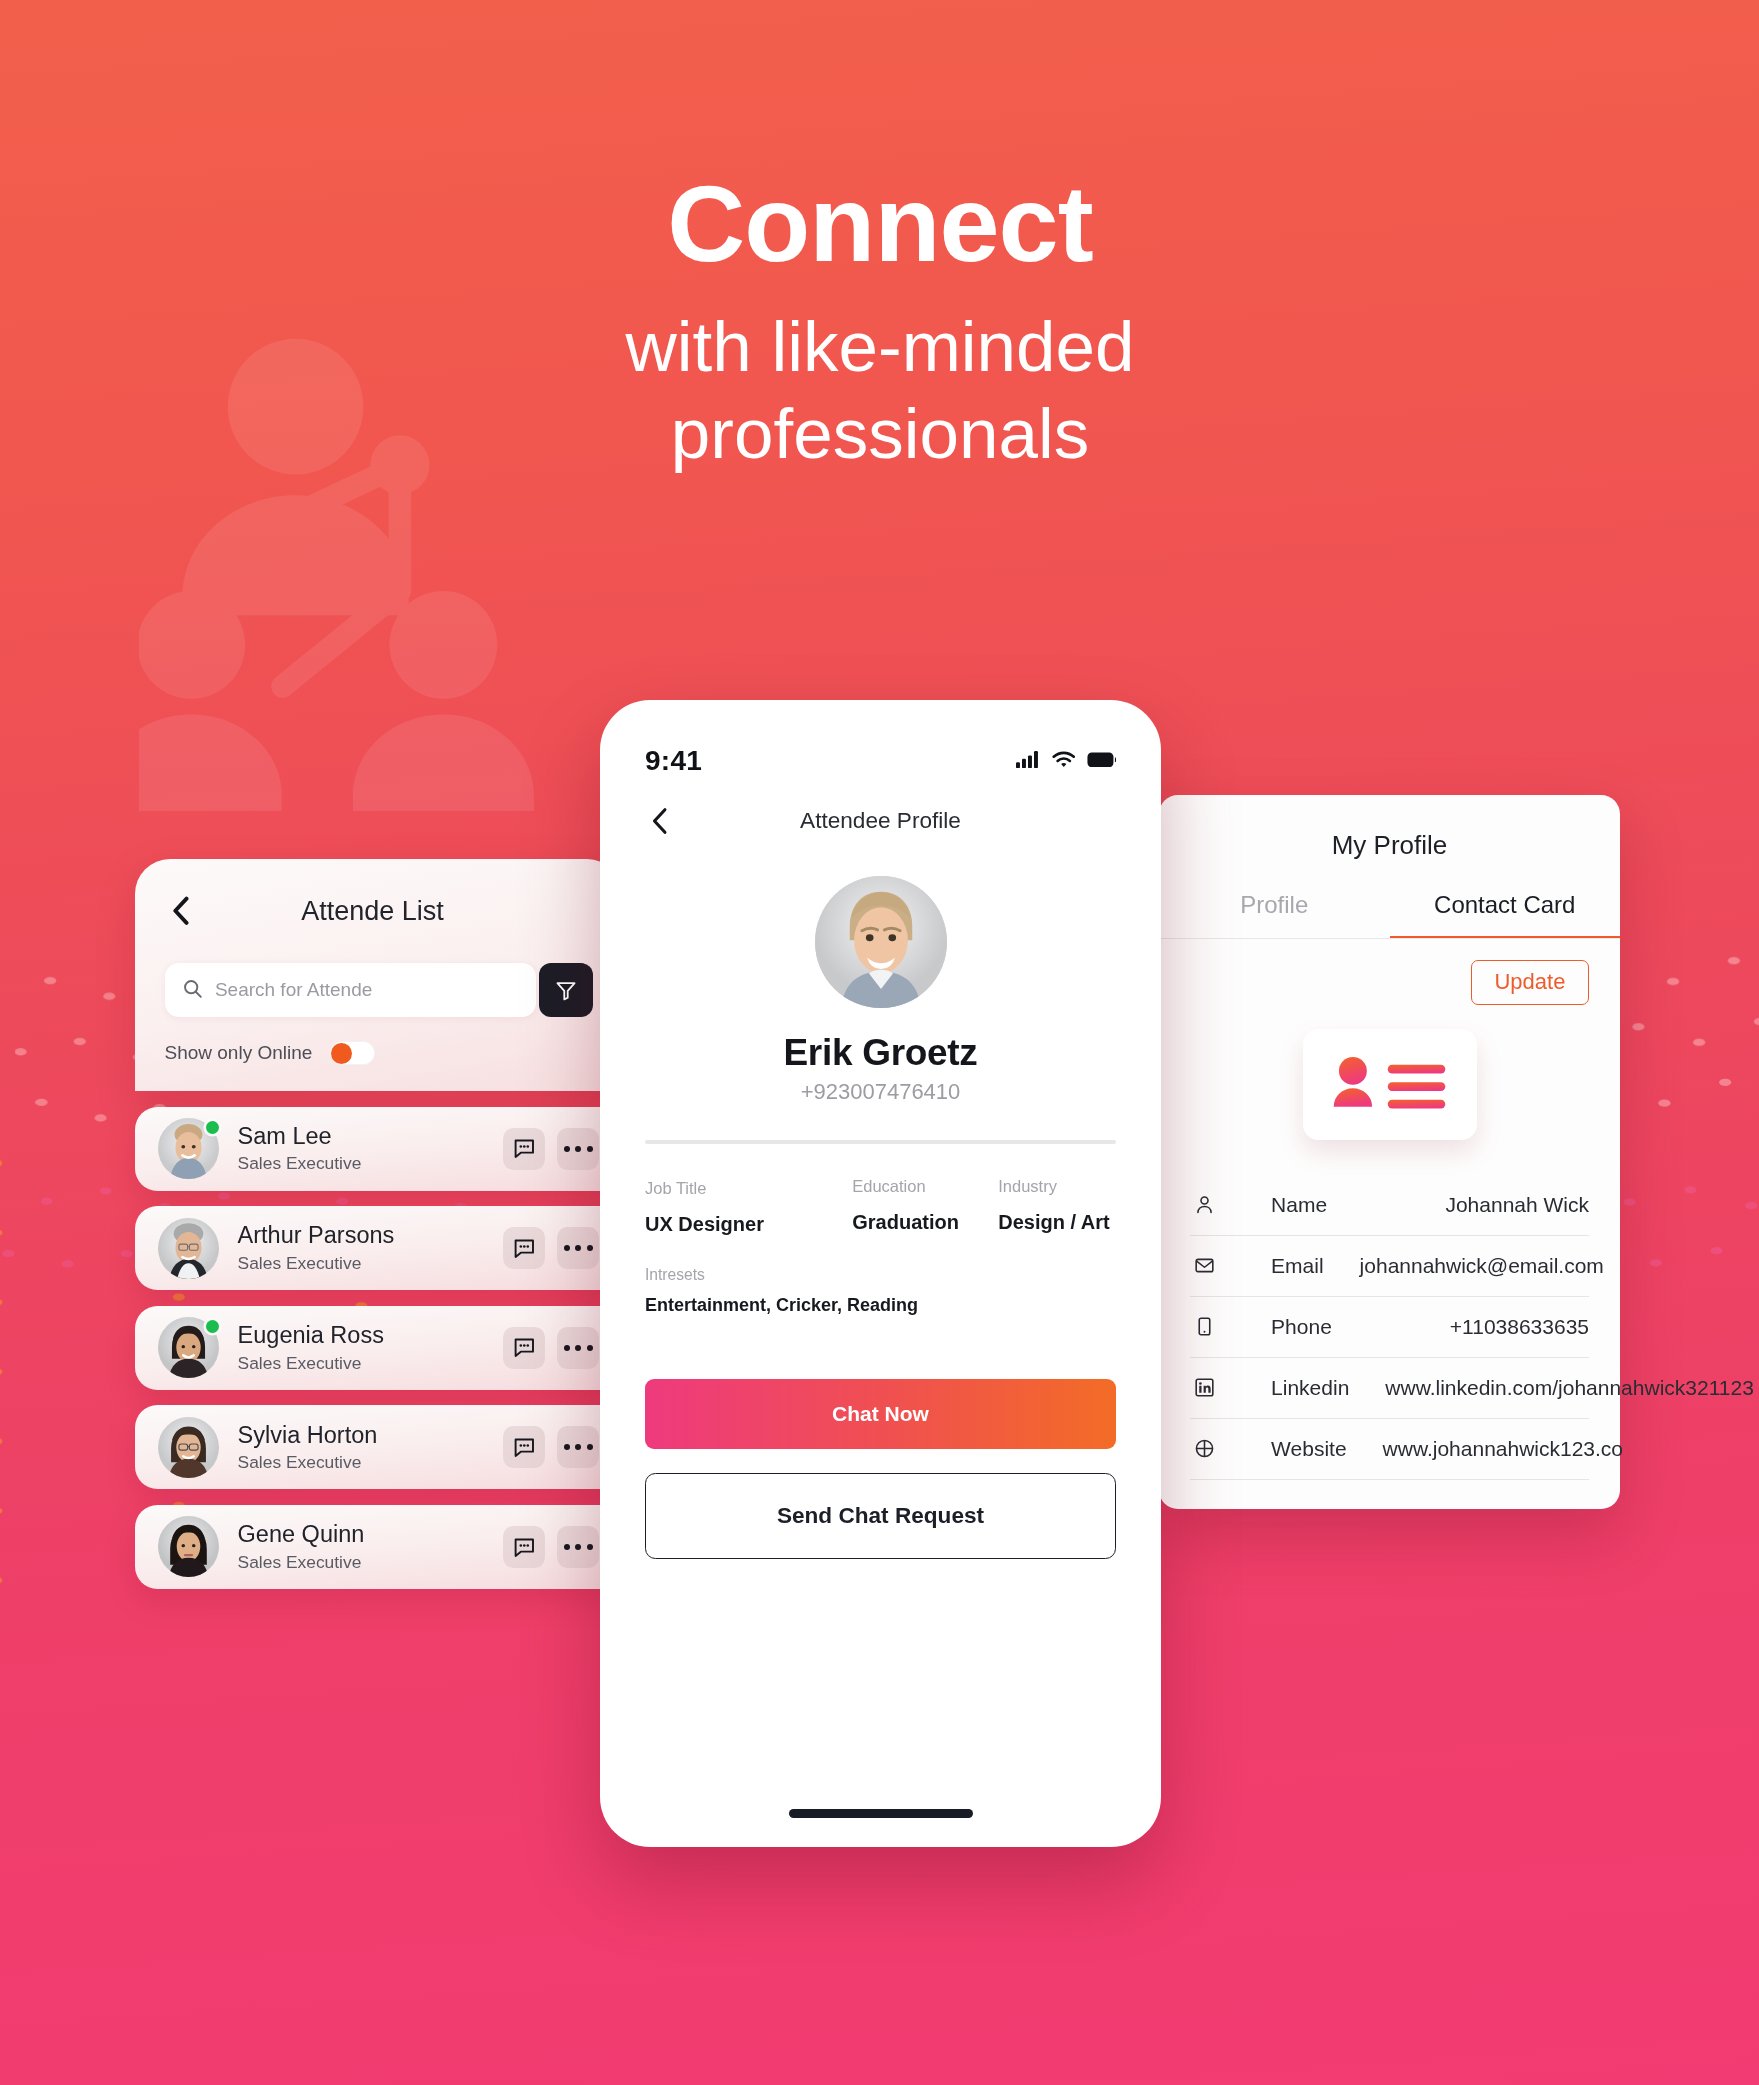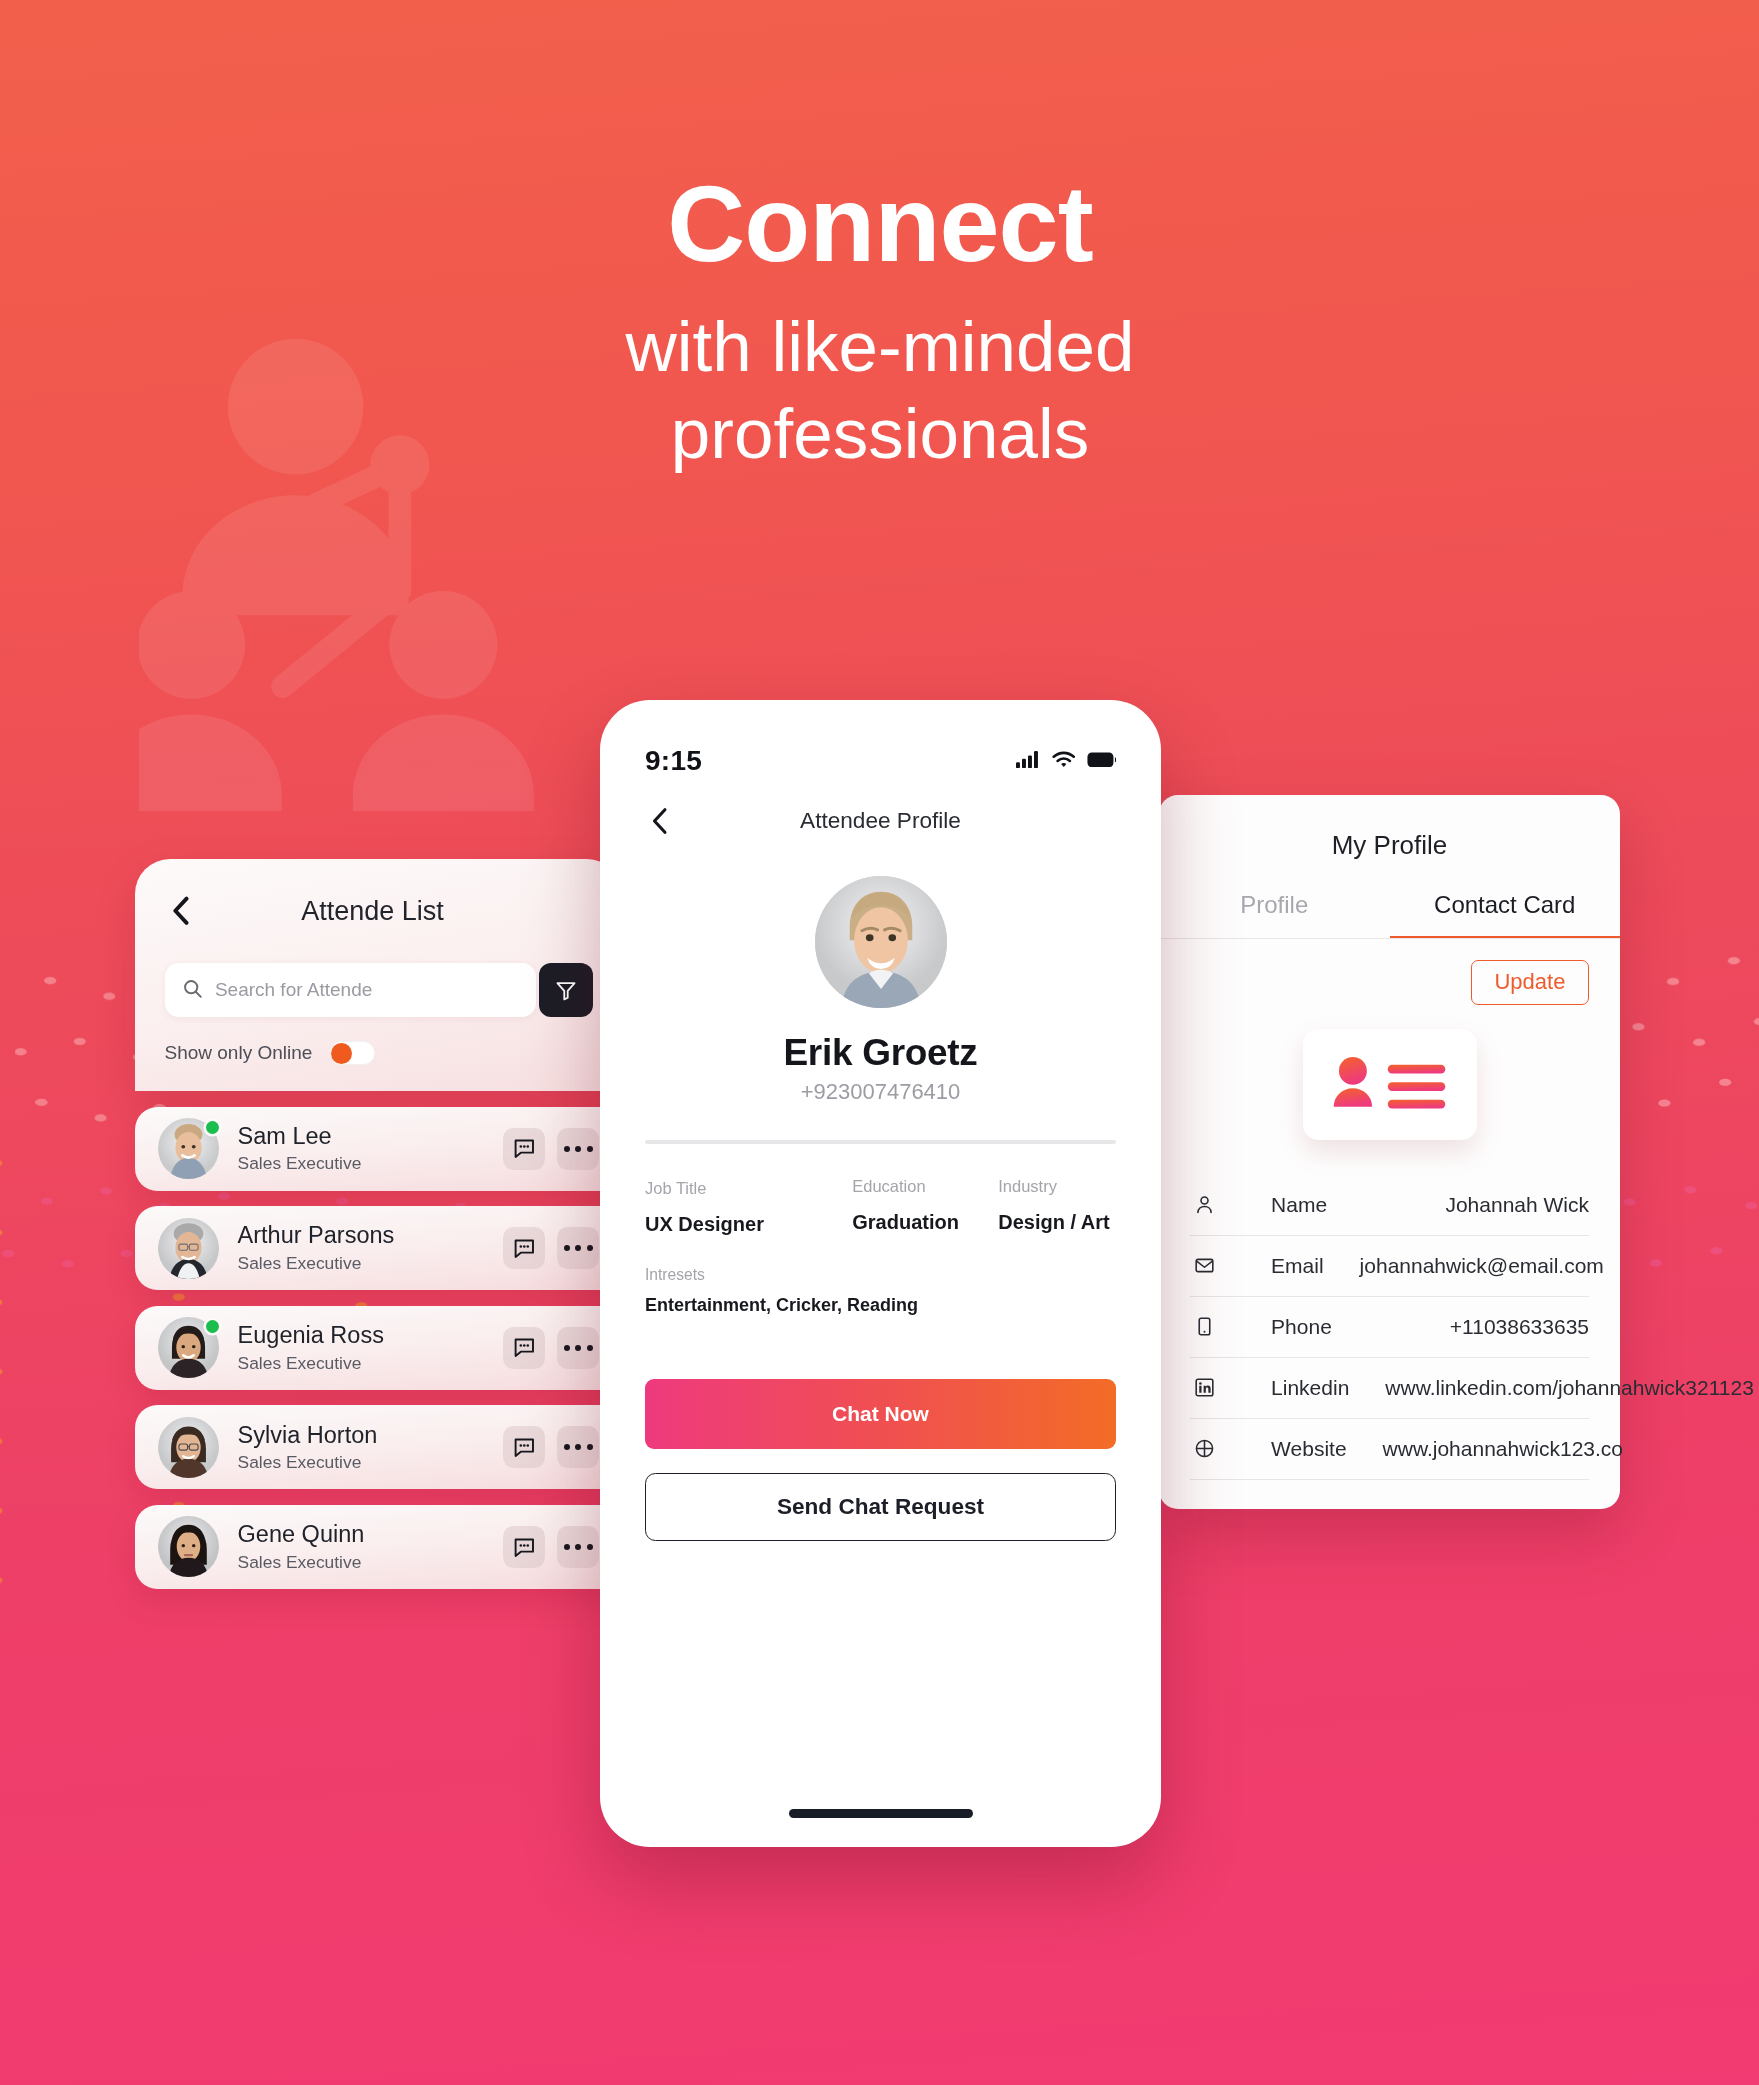--- a/index.html
+++ b/index.html
@@ -442,21 +442,21 @@
     border: none;
     border-radius: 9px;
     background: linear-gradient(90deg, #EE3A7E 0%, #F05050 52%, #F36C26 100%);
     color: #FFFFFF;
     font-size: 21px;
     font-weight: 700;
     font-family: inherit;
   }
   .ph-sendreq {
     width: 100%;
-    height: 68px;
+    height: 86px;
     margin-top: 24px;
     border-radius: 10.4px;
     background: #FFFFFF;
     border: 1.7px solid #1D1F28;
     color: #1D1F28;
     font-size: 22.6px;
     font-weight: 700;
     font-family: inherit;
   }
   .ph-home {
@@ -1020,21 +1020,21 @@
         <span class="mp-label">Website</span>
         <span class="mp-value">www.johannahwick123.co</span>
       </div>
 
     </div>
   </div>
 
   <div id="phone">
 
     <div class="ph-status">
-      <span class="ph-time">9:15</span>
+      <span class="ph-time">9:41</span>
       <span class="ph-stat-icons">
         <span>
           <svg width="24" height="17.4" viewBox="0 0 28 20" xmlns="http://www.w3.org/2000/svg">
             <rect x="0" y="13" width="4.6" height="7" rx="1.4" fill="#101218"></rect>
             <rect x="7" y="9" width="4.6" height="11" rx="1.4" fill="#101218"></rect>
             <rect x="14" y="5" width="4.6" height="15" rx="1.4" fill="#101218"></rect>
             <rect x="21" y="0" width="4.6" height="20" rx="1.4" fill="#101218"></rect>
           </svg>
         </span>
         <span>

